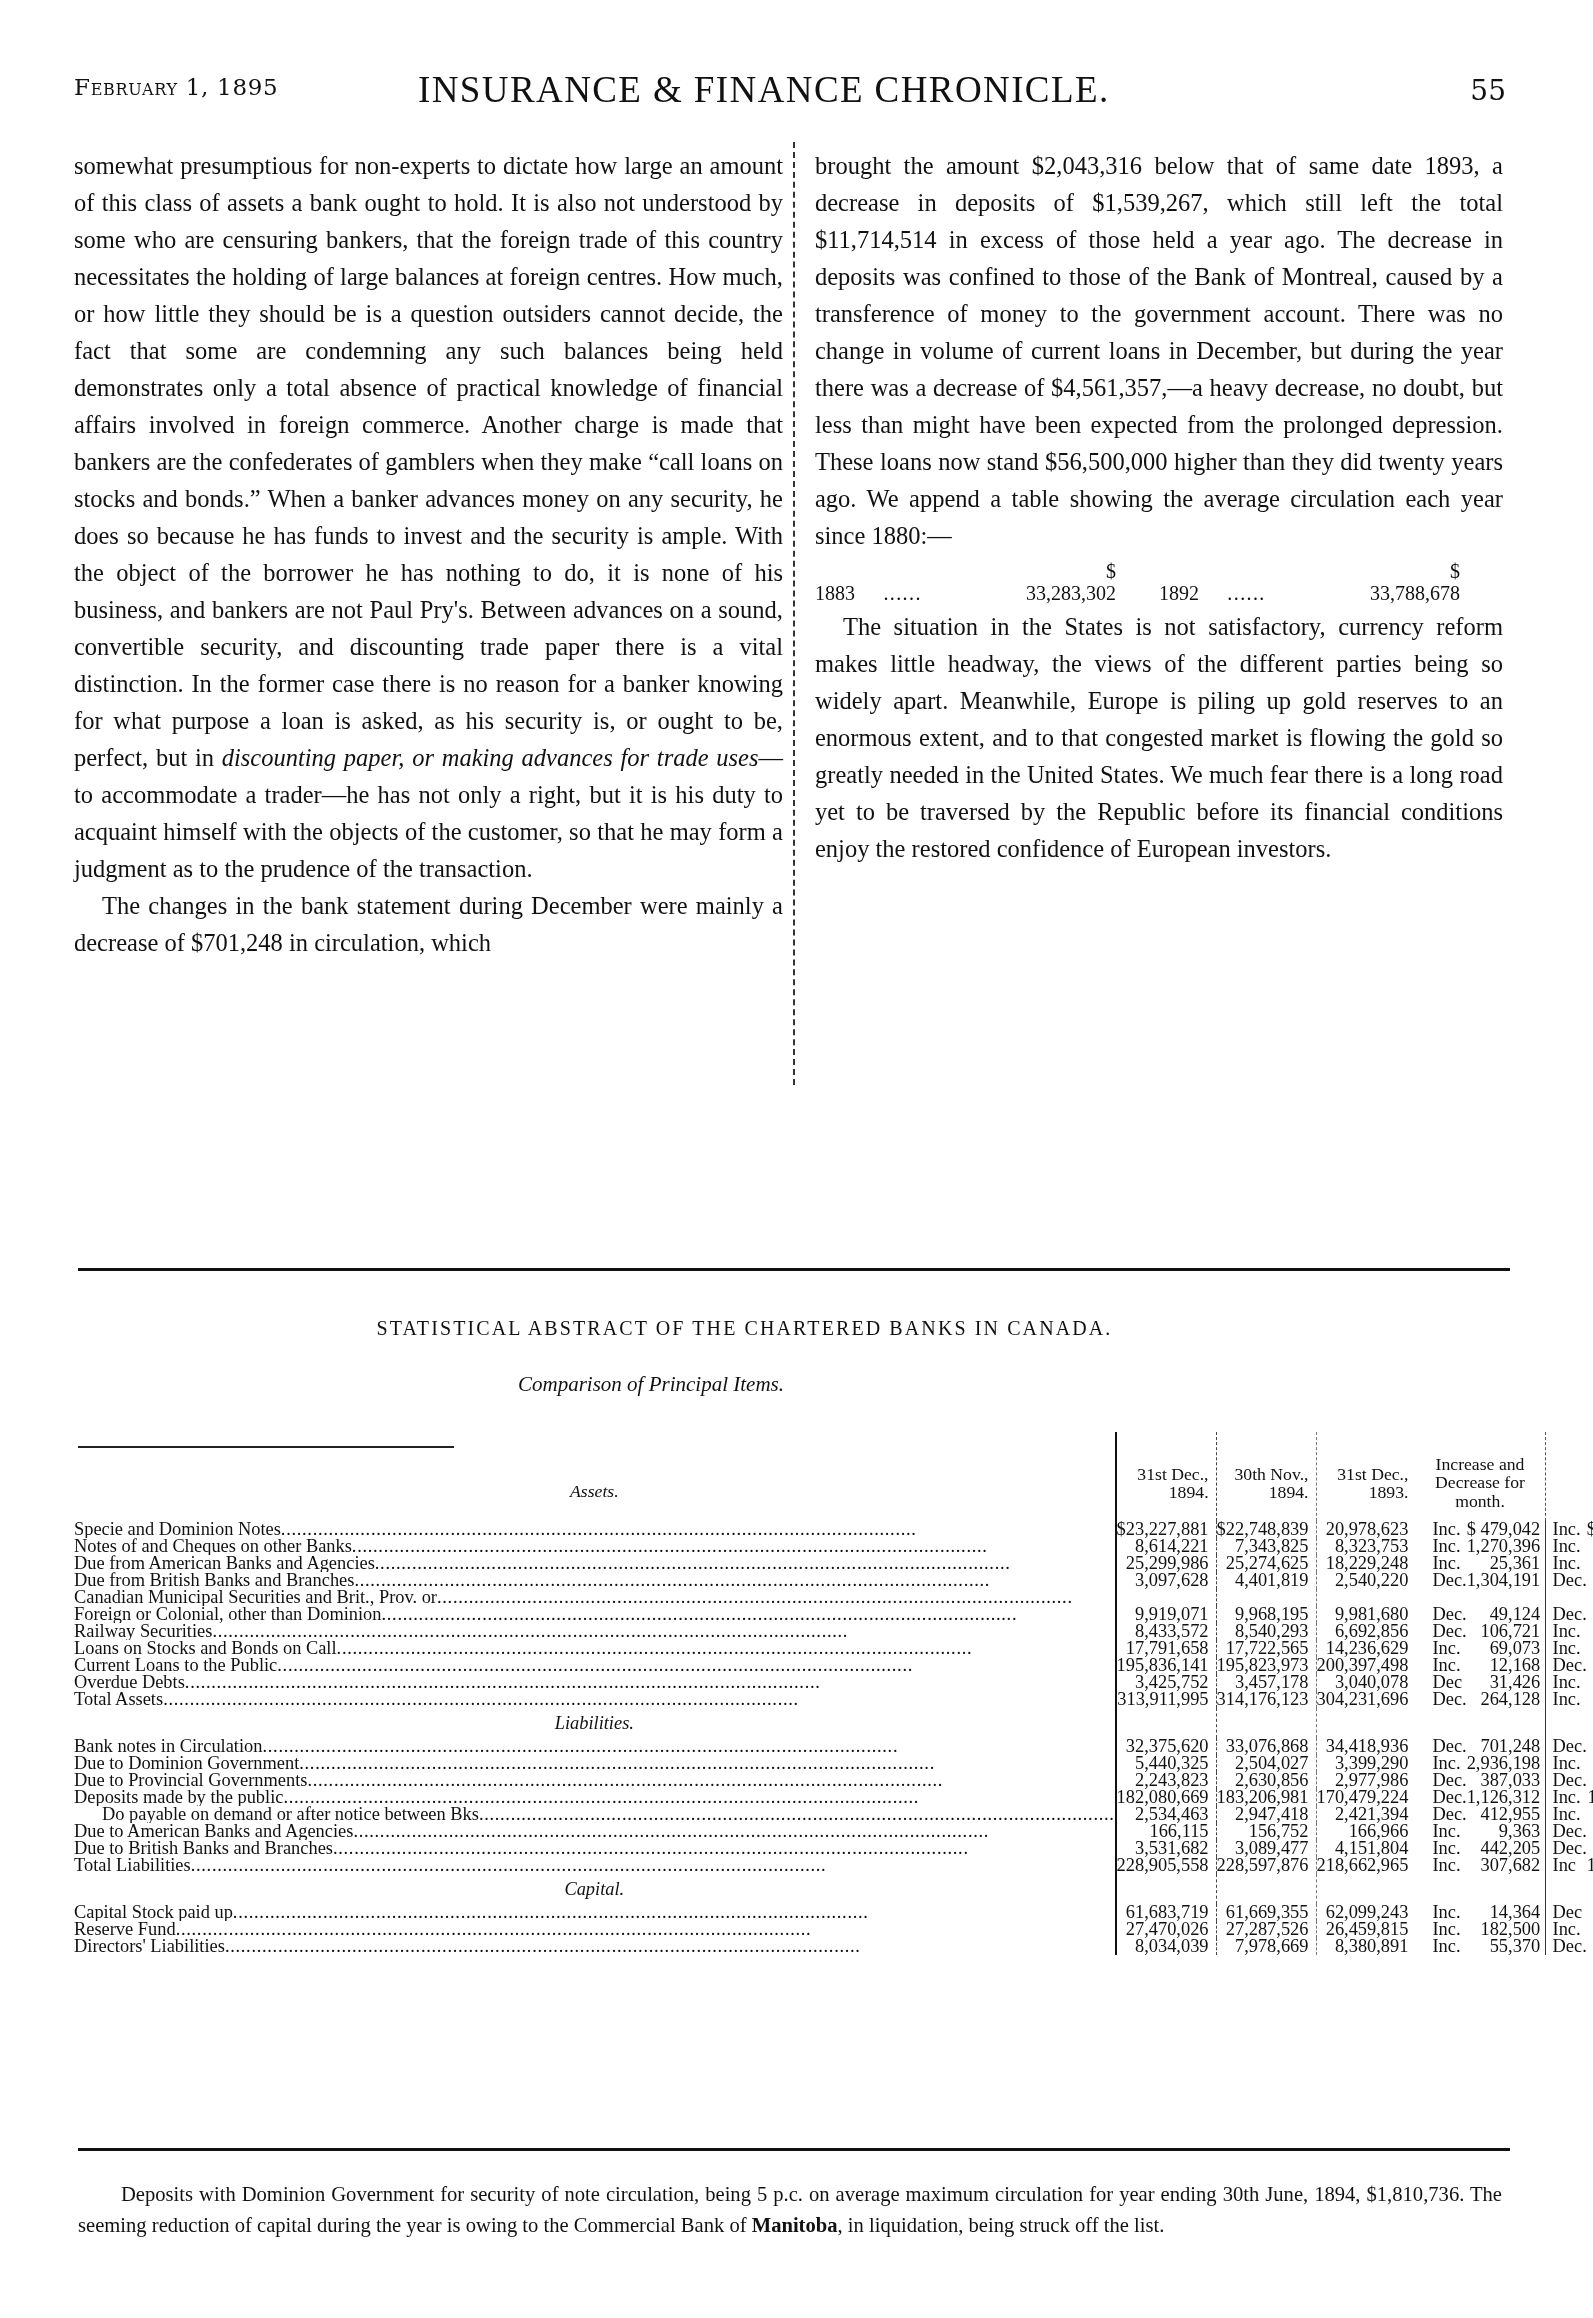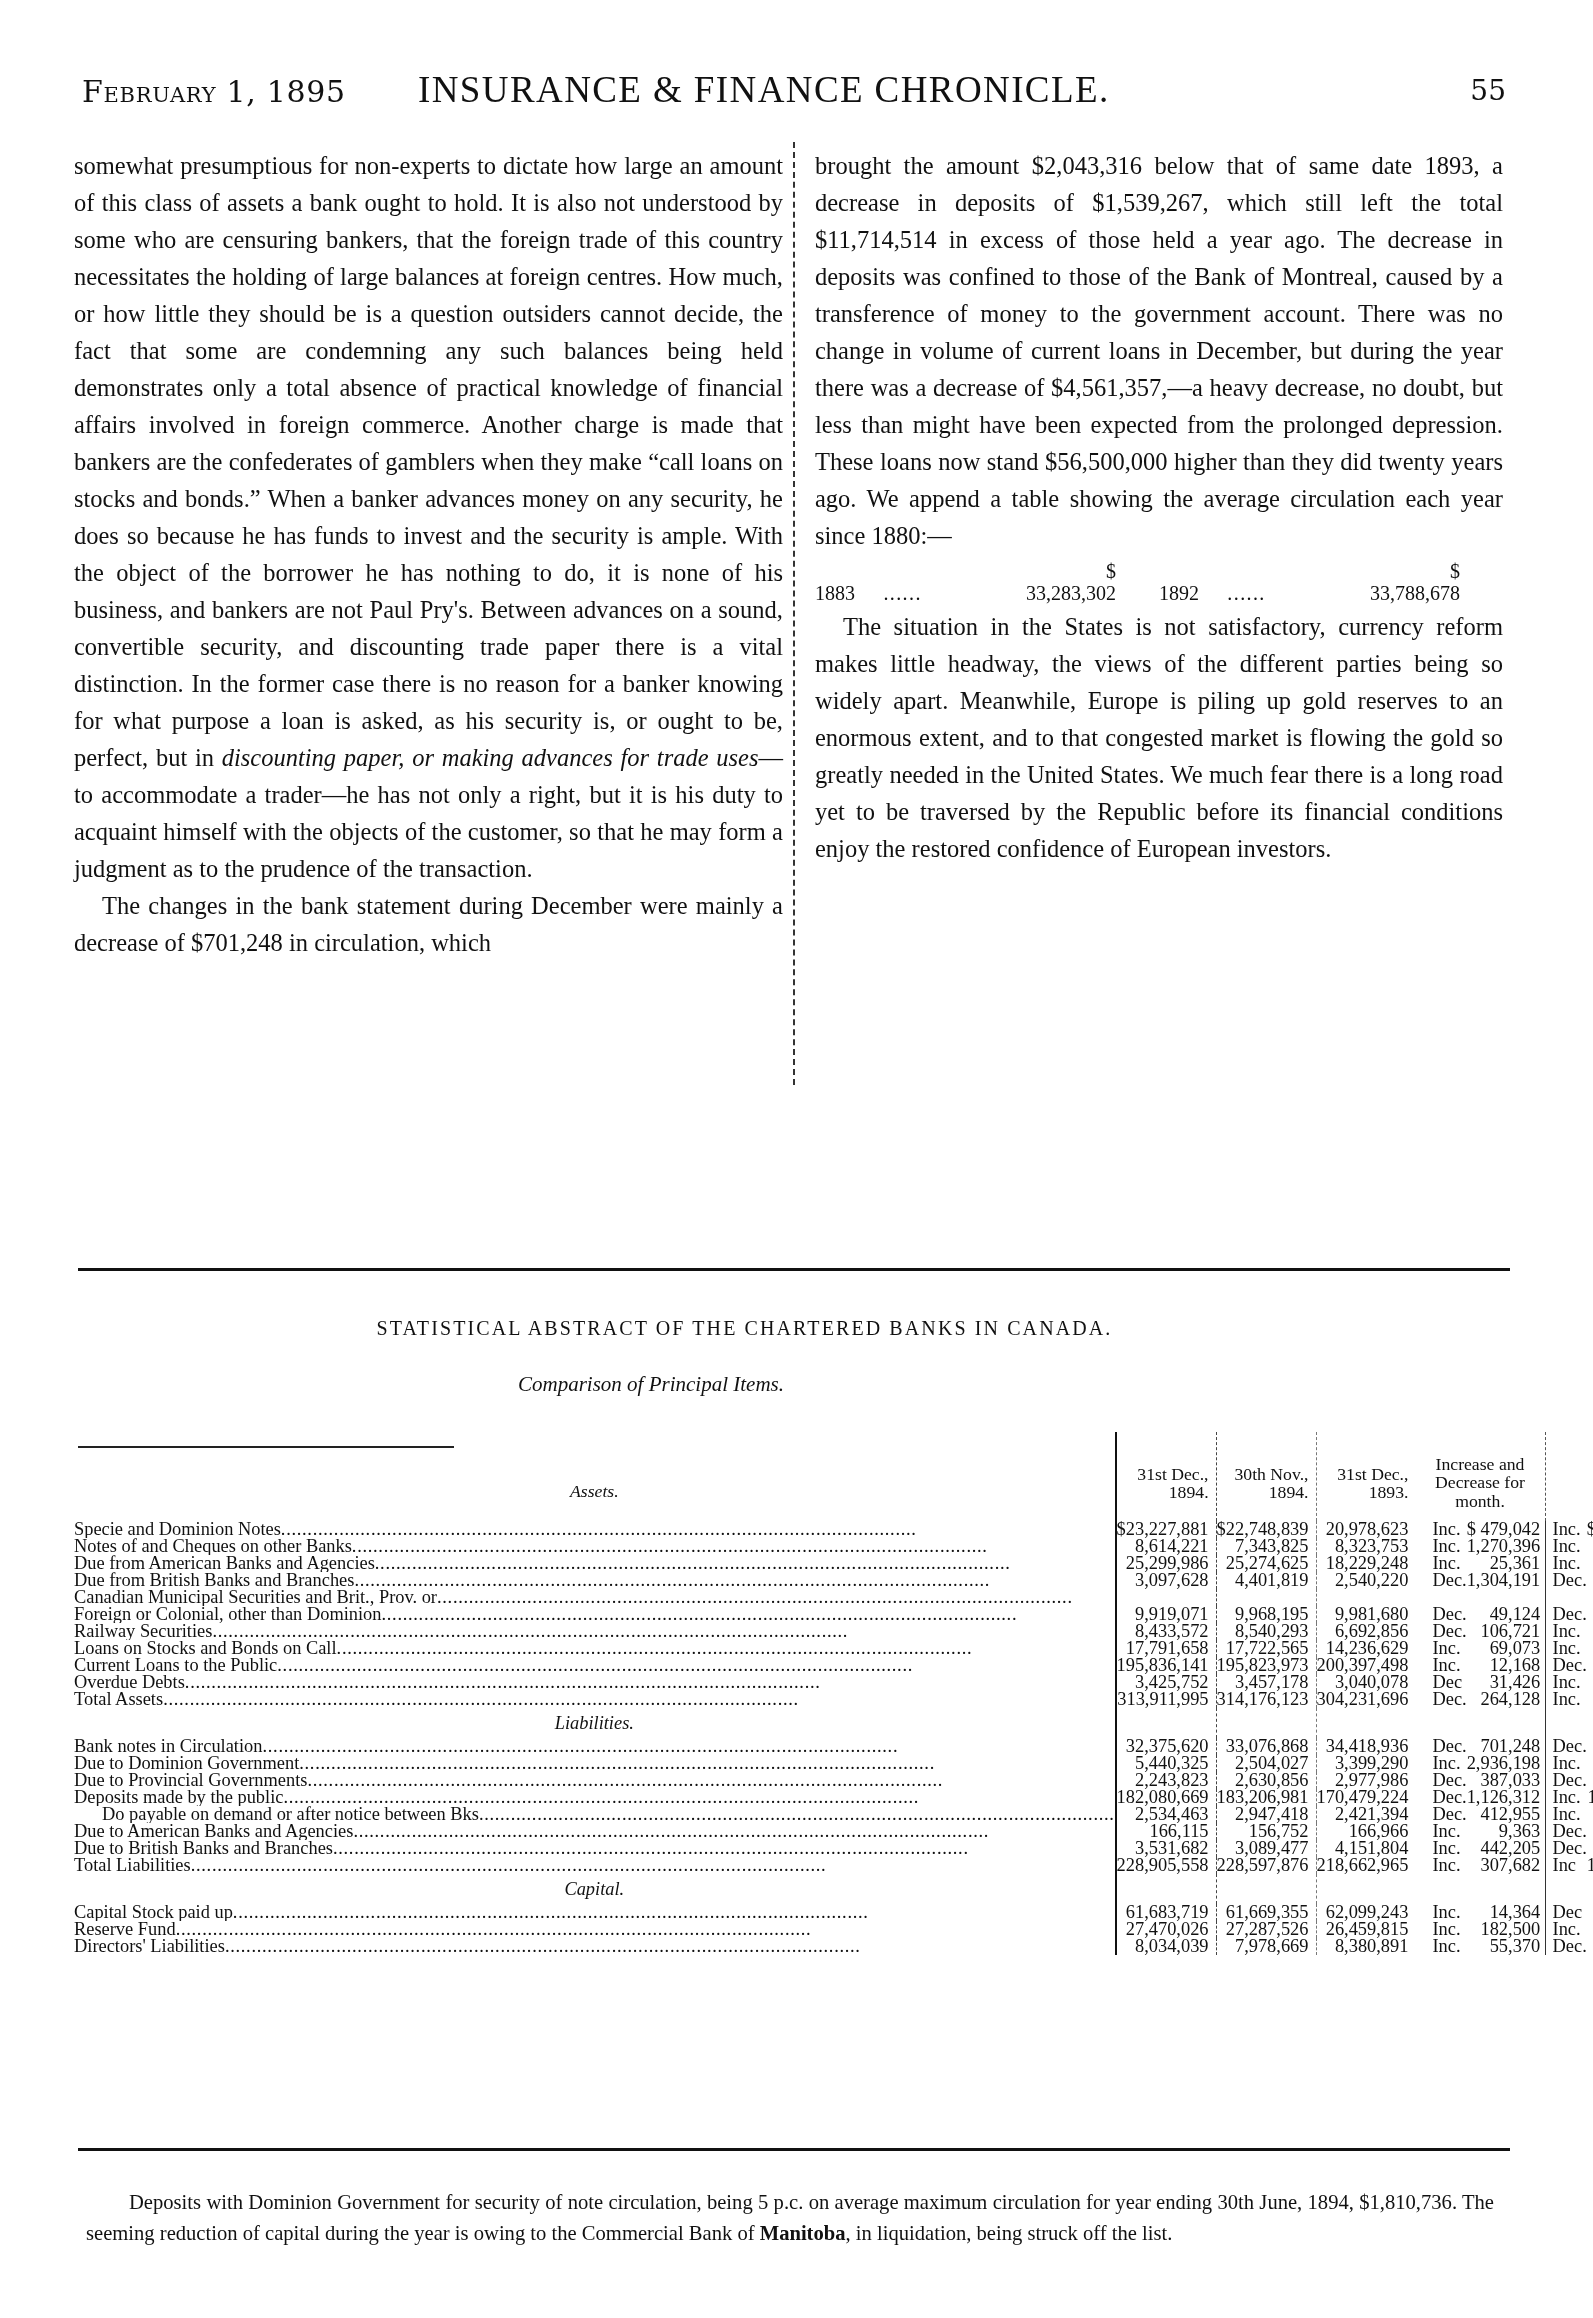--- a/index.html
+++ b/index.html
@@ -1,21 +1,21 @@
 <!DOCTYPE html>
 <html style="font-size:11.3px"><head>
 <meta charset="utf-8">
 <style>
   html, body { margin: 0; padding: 0; background: #ffffff; }
   body {
     width: 1593px; height: 2319px; position: relative; overflow: hidden;
     font-family: "DejaVu Serif", "Liberation Serif", serif; color: #111;
   }
   .hdr { position: absolute; top: 68px; left: 74px; width: 1432px; height: 43px; }
-  .hdr .date { position: absolute; left: 8px; top: 5.7px; font-size: 30px; letter-spacing: 0.7px; font-variant: small-caps; }
+  .hdr .date { position: absolute; left: 0; top: 5.7px; font-size: 23px; letter-spacing: 0.7px; font-variant: small-caps; }
   .hdr .title { position: absolute; left: 344px; top: 0; font-size: 37px; letter-spacing: 1.4px; font-family: "Liberation Serif", serif; }
   .hdr .page { position: absolute; right: 0; top: 5.7px; font-size: 28px; }
 
   .col { position: absolute; top: 147px; font-size: 24.5px; line-height: 37px; text-align: justify; font-family: "Liberation Serif", serif; }
   .col p { margin: 0; }
   .col .indent { text-indent: 28px; }
   .col-left { left: 74px; width: 709px; }
   .col-right { left: 815px; width: 688px; }
   .col-divider { position: absolute; left: 793px; top: 142px; width: 0; height: 943px; border-left: 2.1px dashed #333; }
 
@@ -44,21 +44,21 @@
   .stat .dir { width: 57px; padding-left: 17px; }
   .stat .m { text-align: right; width: 117px; padding-right: 4.3px; }
   .stat .yd { width: 57px; padding-left: 7px; border-left: 1.4px solid #333; }
   .stat .y { text-align: right; width: 124px; padding-right: 57px; }
   .stat .section td { font-style: italic; text-align: center; height: 30px; line-height: 30px; }
   .stat .section td.lbl { text-align: center; padding-left: 0; }
   .stat .sub-indent { padding-left: 28px; }
   .stat th.assets { font-style: italic; text-align: center; padding-bottom: 21px; }
 
   .foot { position: absolute; top: 2175px; left: 74px; width: 1432px; font-size: 20.6px; line-height: 31px; text-align: justify; font-family: "Liberation Serif", serif; }
-  .foot p { margin: 12px; text-indent: 43px; }
+  .foot p { margin: 4px; text-indent: 43px; }
   .b { font-weight: bold; }
 </style>
 </head>
 <body>
 
 <div class="hdr">
   <span class="date">February 1, 1895</span>
   <span class="title">INSURANCE &amp; FINANCE CHRONICLE.</span>
   <span class="page">55</span>
 </div>

